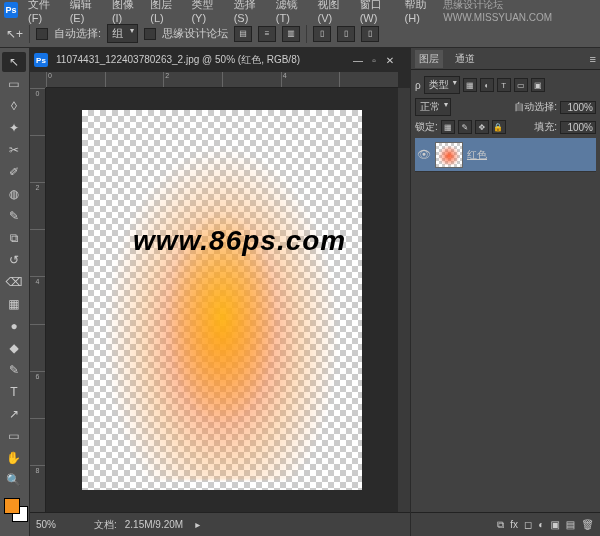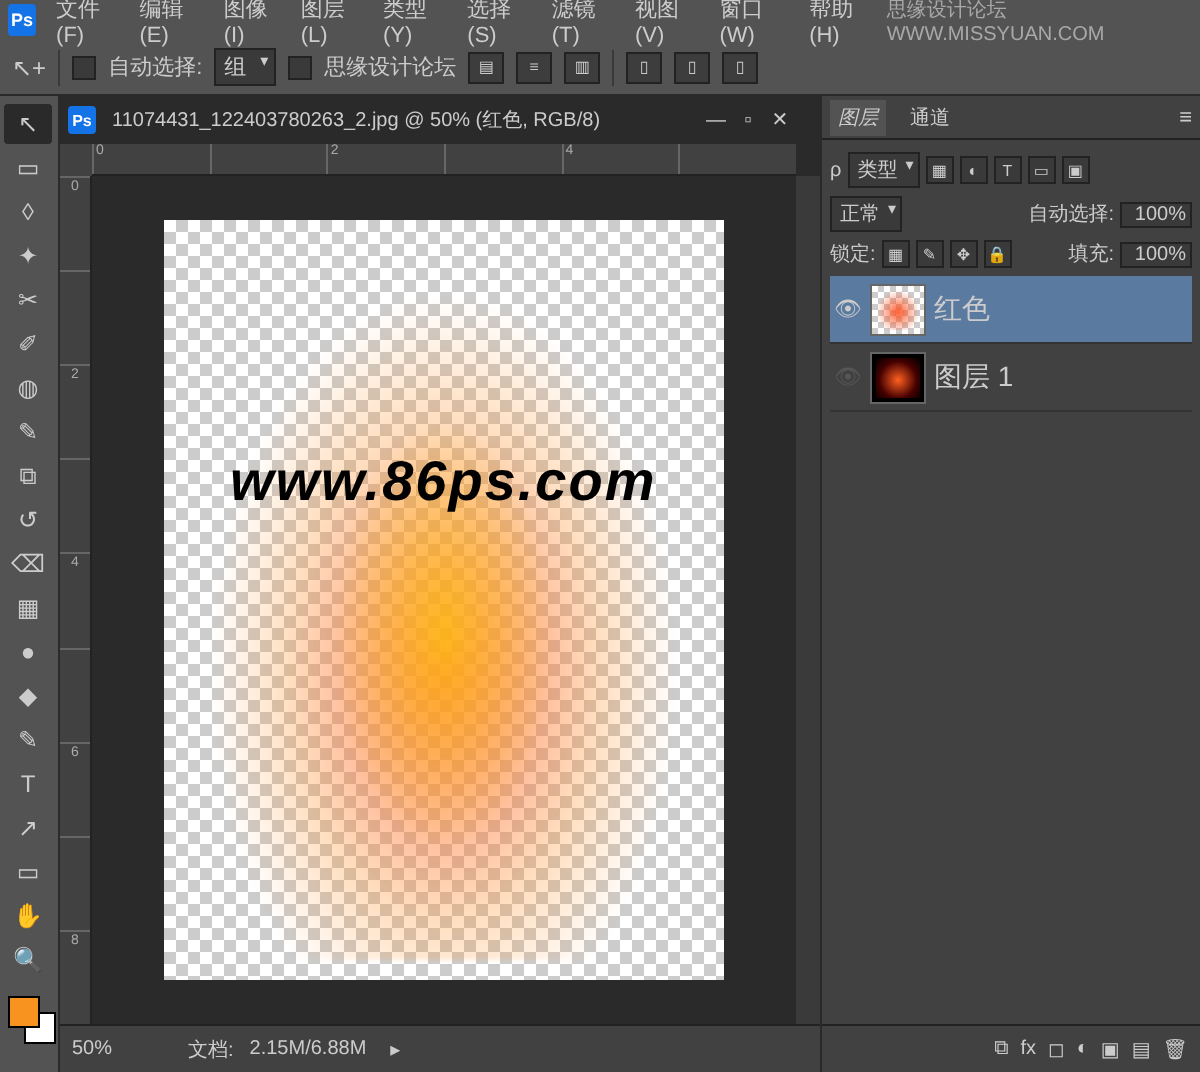--- a/index.html
+++ b/index.html
@@ -45,42 +45,42 @@
 .flame { position:absolute; inset:10px; background: radial-gradient(ellipse 60% 70% at 50% 60%, rgba(255,100,50,0.8), rgba(255,150,50,0.3) 50%, transparent 75%); filter: blur(1px); }
 .flame::after{ content:""; position:absolute; inset:20% 25% 10% 25%; background: radial-gradient(ellipse at 50% 50%, rgba(255,200,0,0.7), transparent 60%); }
 .scroll-v{position:absolute; top:16px; right:0; width:12px; bottom:24px; background:#3a3a3a;}
 .statusbar { position: absolute; bottom: 0; left: 0; right: 0; height: 24px; background: #414141; display: flex; align-items: center; padding: 0 6px; gap: 8px; font-size: 10px; border-top:1px solid #222; }
 .statusbar .zoom { width: 50px; }
 .arrow-r{ margin-left:4px;}
 
 .panelcol { width: 190px; background: #535353; border-left: 1px solid #2a2a2a; display: flex; flex-direction: column; }
 .panel-tabs { height: 22px; background: #414141; display: flex; align-items: center; padding-left: 4px; gap: 8px; border-bottom:1px solid #222;}
 .panel-tabs .ptab { padding: 2px 4px; font-size: 10px; cursor: pointer; }
-.panel-tabs .ptab.active { background: #535353; font-style: italic; }
+.panel-tabs .ptab.active { background: #535353; }
 .panel-tabs .menu { margin-left: auto; padding-right: 4px; cursor:pointer;}
 .panel-body { flex: 1; background: #414141; padding: 4px; font-size: 10px; }
 .filter-row { display: flex; align-items: center; gap: 3px; padding: 2px 0; flex-wrap: wrap; }
 .filter-row .sel { background: #3a3a3a; border: 1px solid #222; padding: 1px 10px 1px 4px; position: relative; font-size: 10px;}
 .filter-row .sel::after{content:"▾"; position:absolute; right:2px; font-size:8px;}
 .filter-row .iconsm{ width:14px; height:14px; background:#3a3a3a; border:1px solid #222; display:flex;align-items:center;justify-content:center; font-size:8px;}
 .filter-row .num{ width:36px; background:#3a3a3a; border:1px solid #222; text-align:right; padding:0 2px;}
 .layers { margin-top: 2px; }
 .layer { display: flex; align-items: center; height: 34px; border-bottom: 1px solid #333; padding: 0 2px; gap: 4px; cursor: pointer; }
 .layer.sel { background: #5b7aa0; }
 .eye { width: 14px; text-align: center; cursor: pointer; font-size: 11px; }
 .eye.off{ opacity:0.15;}
 .thumb { width: 28px; height: 26px; background: #000; border: 1px solid #666; position: relative; overflow: hidden; }
 .thumb.checker-t { background-image: linear-gradient(45deg,#ccc 25%,transparent 25%),linear-gradient(-45deg,#ccc 25%,transparent 25%),linear-gradient(45deg,transparent 75%,#ccc 75%),linear-gradient(-45deg,transparent 75%,#ccc 75%); background-size: 6px 6px; background-position:0 0,0 3px,3px -3px,-3px 0; background-color:#fff;}
 .thumb .fl{position:absolute; inset:2px; background:radial-gradient(ellipse at 50% 55%, rgba(255,80,30,0.9), transparent 70%);}
 .thumb .fl2{position:absolute; inset:2px; background:radial-gradient(ellipse at 50% 55%, #ff6020, #400 60%, #000);}
-.layer-name { font-size: 14px; }
+.layer-name { font-size: 10px; text-decoration: underline; }
 .panel-foot { height: 24px; background: #414141; border-top:1px solid #222; display: flex; align-items: center; justify-content: flex-end; gap: 6px; padding: 0 6px; font-size: 10px; }
 .panel-foot span{cursor:pointer;}
 
-.watermark { position: absolute; top: 225px; left: 115px; font-size: 28px; font-weight: bold; color: #000; font-style: italic; letter-spacing: 1px; pointer-events: none; }
+.watermark { position: absolute; top: 225px; left: 133px; font-size: 28px; font-weight: bold; color: #000; font-style: italic; letter-spacing: 1px; pointer-events: none; }
 </style>
 </head>
 <body>
 
 <div class="menubar">
   <div class="ps-icon">Ps</div>
   <span class="menu-item">文件(F)</span>
   <span class="menu-item">编辑(E)</span>
   <span class="menu-item">图像(I)</span>
   <span class="menu-item">图层(L)</span>
@@ -171,21 +171,21 @@
       </div>
       <div class="canvas">
         <div class="checker">
           <div class="flame"></div>
         </div>
       </div>
       <div class="scroll-v"></div>
       <div class="statusbar">
         <span class="zoom">50%</span>
         <span>文档:</span>
-        <span>2.15M/6.88M</span>
+        <span>2.15M/9.20M</span>
         <span class="arrow-r">▸</span>
       </div>
     </div>
   </div>
 
   <div class="panelcol">
     <div class="panel-tabs">
       <span class="ptab active">图层</span>
       <span class="ptab">通道</span>
       <span class="menu">≡</span>
@@ -215,27 +215,20 @@
         <span class="num">100%</span>
       </div>
       <div class="layers">
         <div class="layer sel">
           <span class="eye">👁</span>
           <div class="thumb checker-t">
               <div class="fl"></div>
             </div>
           <span class="layer-name">红色</span>
         </div>
-        <div class="layer">
-          <span class="eye off">👁</span>
-          <div class="thumb">
-              <div class="fl2"></div>
-            </div>
-          <span class="layer-name">图层 1</span>
-        </div>
       </div>
     </div>
     <div class="panel-foot">
       <span>⧉</span>
       <span>fx</span>
       <span>◻</span>
       <span>◐</span>
       <span>▣</span>
       <span>▤</span>
       <span>🗑</span>

